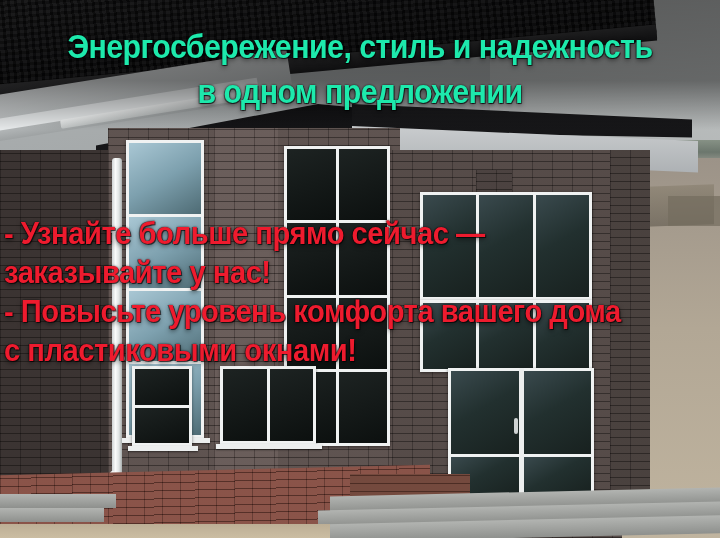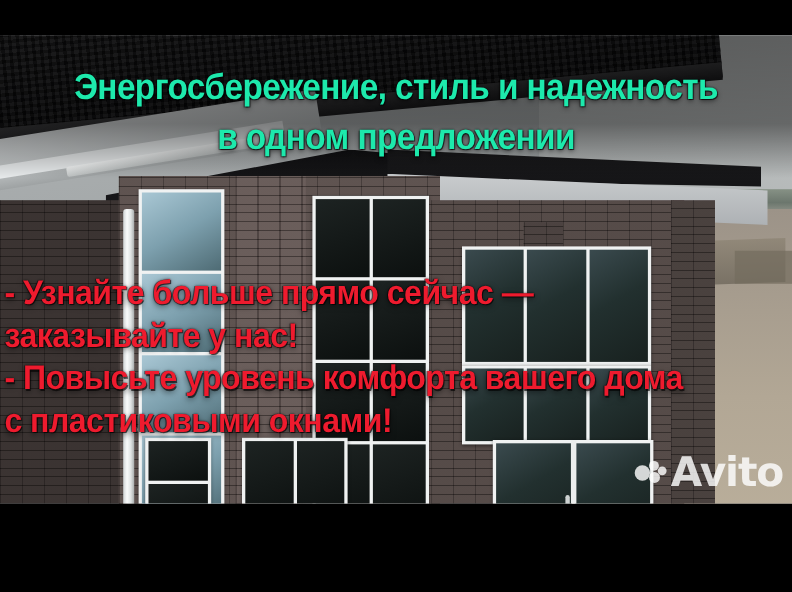--- a/index.html
+++ b/index.html
@@ -3,26 +3,25 @@
 <meta charset="utf-8">
 <style>
   html, body {
     margin: 0;
     padding: 0;
     background: #000;
   }
   #banner {
     position: relative;
     width: 720px;
-    height: 426px;
+    height: 538px;
     overflow: hidden;
     font-family: "Liberation Sans", "DejaVu Sans", sans-serif;
     background: #9fa3a4;
     user-select: none;
-    margin-top: 32px;
   }
 
   
   .photo { position: absolute; inset: 0; overflow: hidden; }
 
   
   .sky {
     position: absolute;
     left: 0; top: 0; width: 720px; height: 200px;
     background: linear-gradient(170deg, #b9bcbd 0%, #a8acad 40%, #9aa0a1 100%);
@@ -416,23 +415,14 @@
     <span class="l2">в одном предложении</span>
   </div>
 
   <div class="bodytext">
     <span>- Узнайте больше прямо сейчас —</span>
     <span>заказывайте у нас!</span>
     <span>- Повысьте уровень комфорта вашего дома</span>
     <span>с пластиковыми окнами!</span>
   </div>
 
-  <div class="avito">
-    <span class="avito-mark">
-      <b class="av-c1"></b>
-        <b class="av-c2"></b>
-        <b class="av-c3"></b>
-        <b class="av-c4"></b>
-    </span>
-    <span class="avito-word">Avito</span>
-  </div>
 
 </div>
 
 </body></html>

